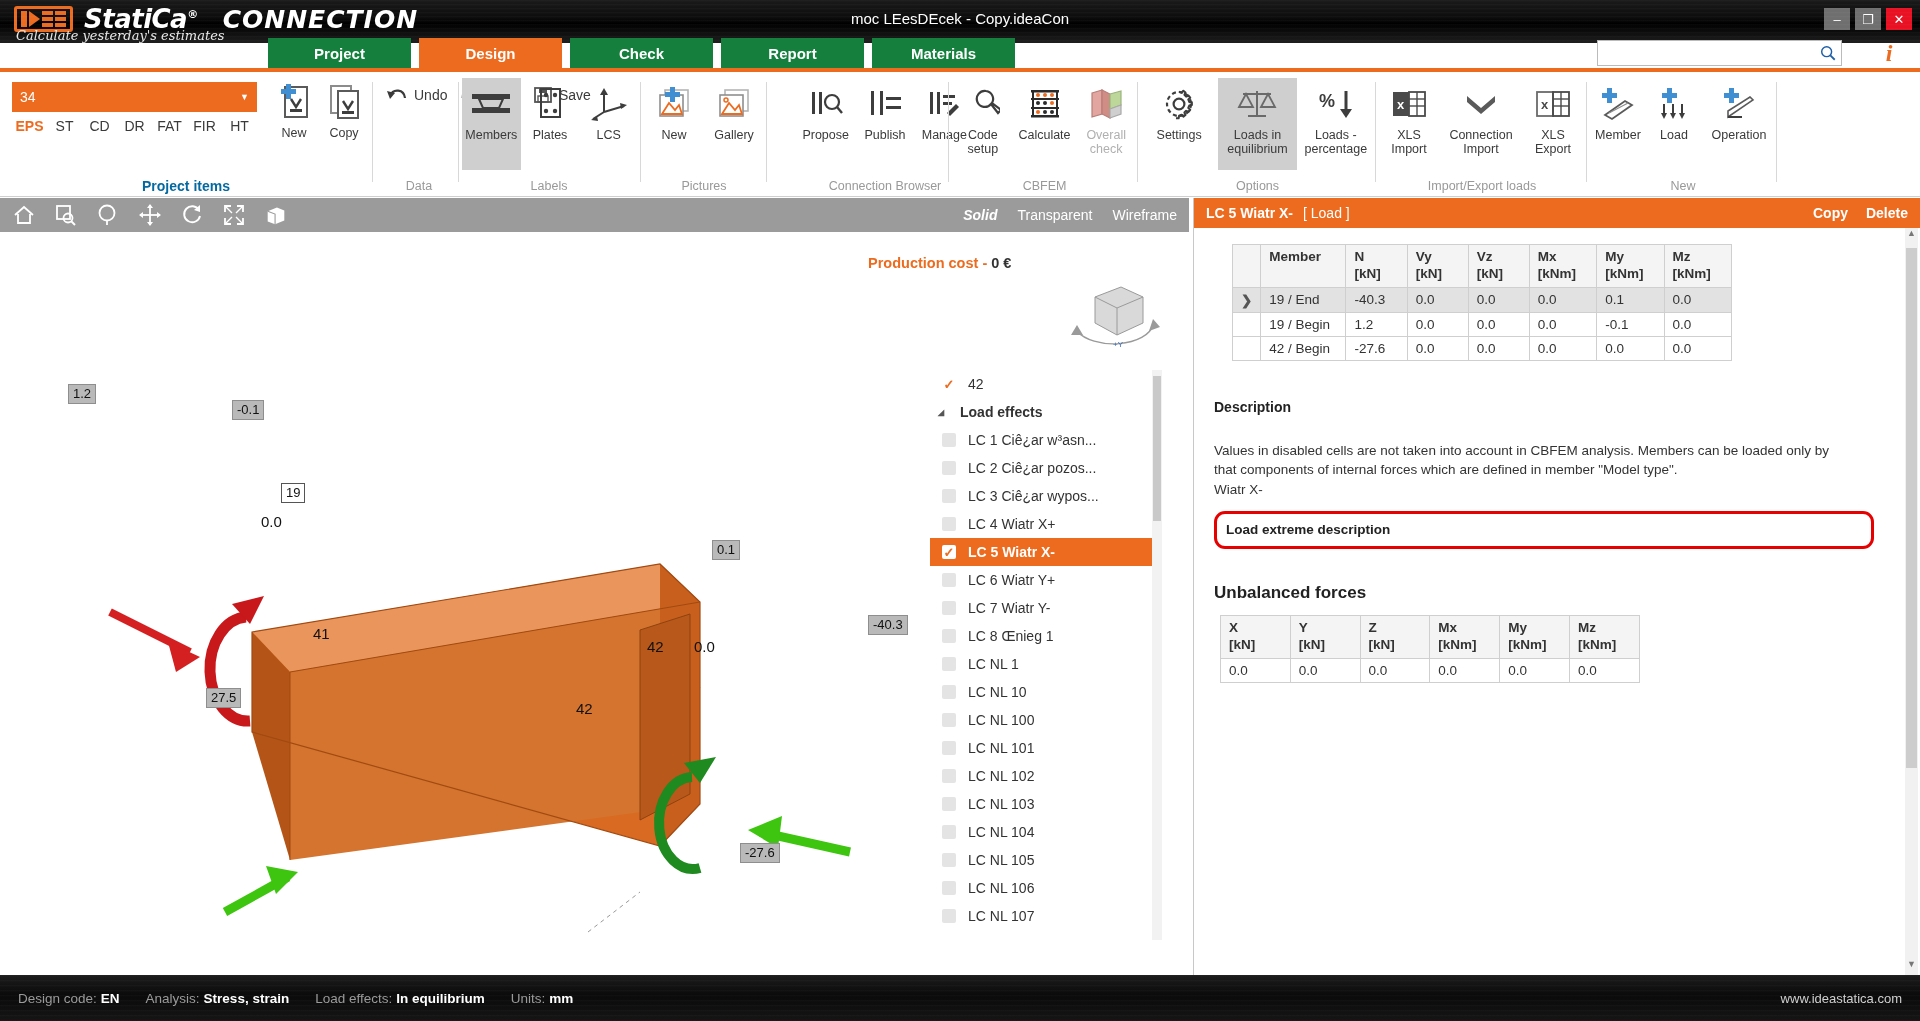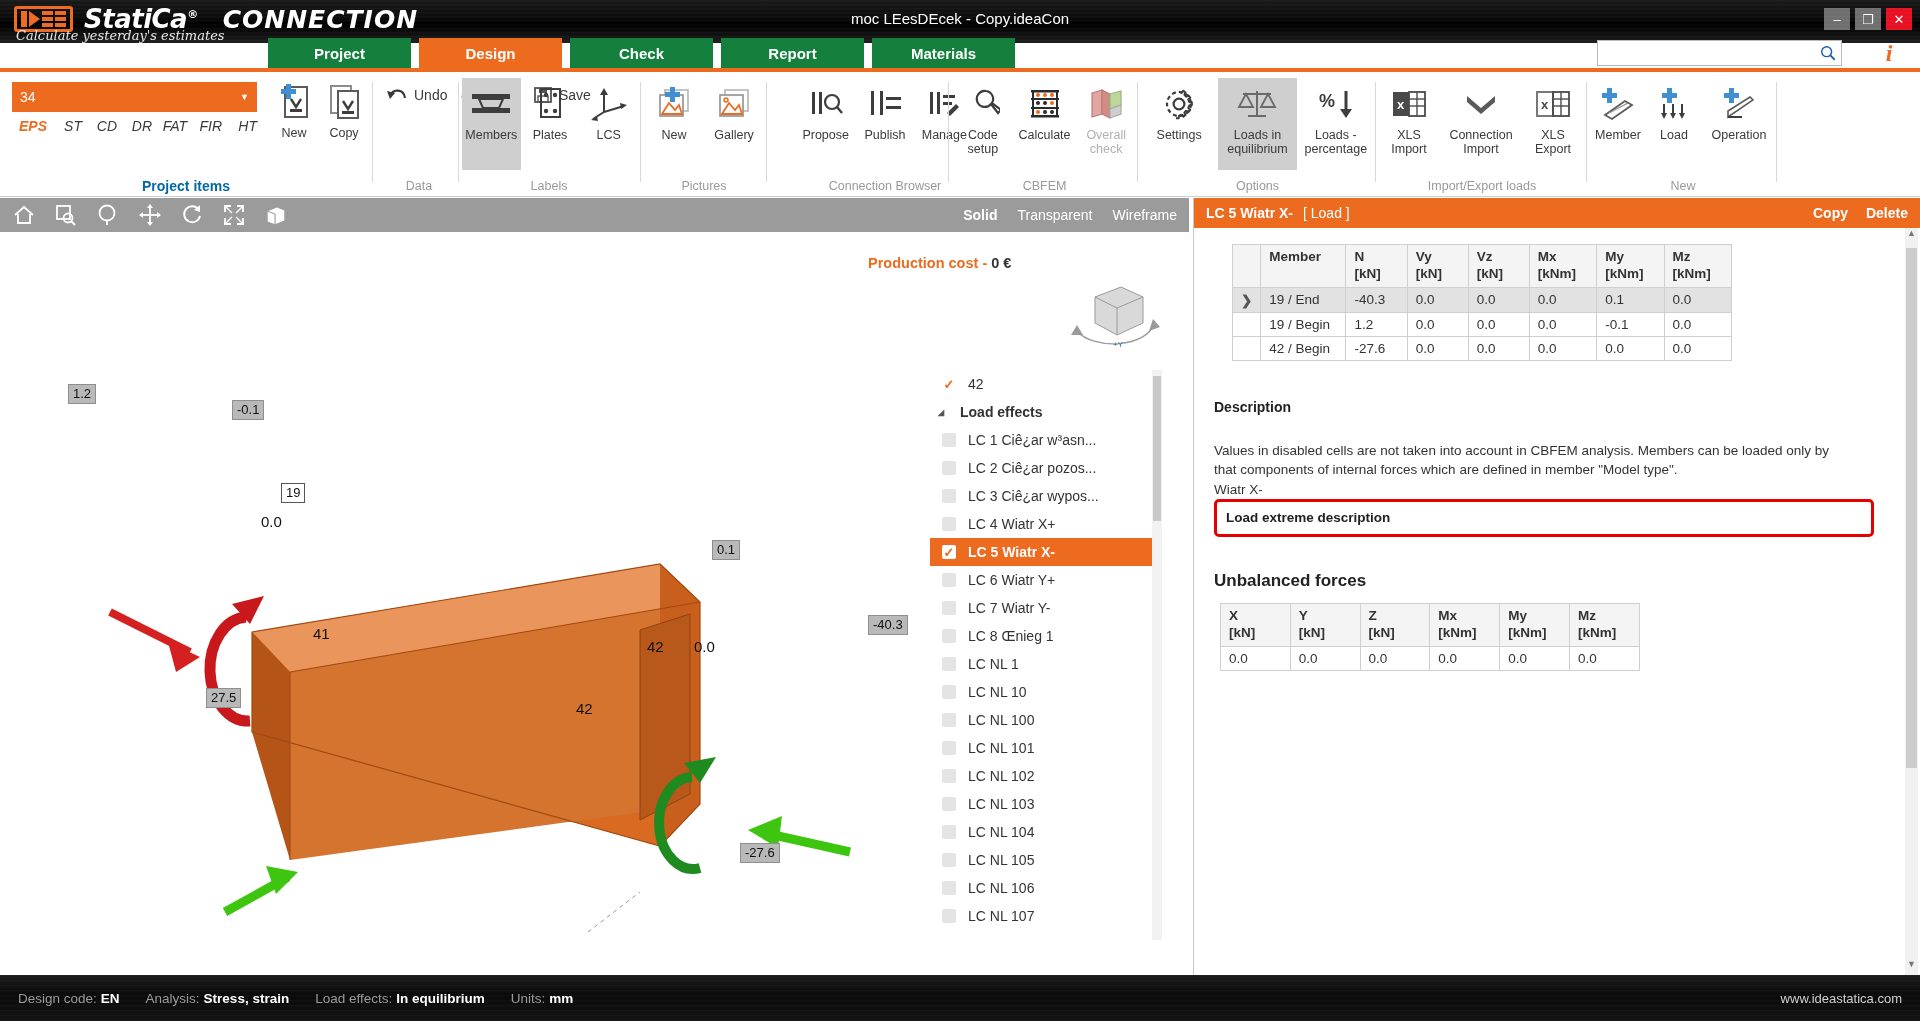--- a/index.html
+++ b/index.html
@@ -112,39 +112,39 @@
     position:absolute; left:12px; top:10px; width:245px; height:30px;
     background:#ED6B1F; color:#fff; display:flex; align-items:center;
     padding:0 8px; font-size:14px; cursor:pointer;
   }
   .pi-combo .val { flex:1; }
   .pi-combo .car { font-size:9px; }
   .pi-codes {
     position:absolute; left:12px; top:46px; width:245px; display:flex; gap:0; font-size:14px;
   }
   .pi-codes span {
-    flex:1; text-align:right; color:#3a3a3a; cursor:pointer;font-style:italic;
+    flex:1; text-align:center; color:#3a3a3a; cursor:pointer;
   }
   .pi-codes span.sel { color:#ED6B1F; font-weight:bold; }
 
   .smallbtn {
     display:flex; align-items:center; gap:6px; font-size:14px; color:#3a3a3a;
     height:30px; padding:0 6px; cursor:pointer;
   }
   .smallbtn.disabled { color:#bdbdbd;gap:6px; }
 
   
   .viewbar {
     position:absolute; left:0; top:198px; width:1189px; height:34px;
     background:#9b9b9b; display:flex; align-items:center; padding:0 12px; gap:18px;
   }
   .viewbar .vico { width:24px;height:24px; display:flex;align-items:center;justify-content:center; cursor:pointer;}
   .viewbar .modes { margin-left:auto; display:flex; gap:20px; color:#fff; font-size:14px; }
   .viewbar .modes span { cursor:pointer; }
-  .viewbar .modes span.sel { font-weight:bold; }
+  .viewbar .modes span.sel { font-weight:bold;font-style:italic; }
 
   
   .viewport {
     position:absolute; left:0; top:232px; width:1189px; height:743px; background:#fff; overflow:hidden;
   }
   .prodcost { position:absolute; left:868px; top:255px; font-size:14.5px; }
   .prodcost .k { color:#ED6B1F; font-weight:bold; }
   .prodcost .v { color:#333; font-weight:bold; }
 
   
@@ -191,21 +191,21 @@
   table.grid th, table.grid td {
     border:1px solid #cfcfcf; padding:4px 8px; text-align:left; vertical-align:top; color:#333;
   }
   table.grid th { background:#f4f4f4; font-weight:bold; white-space:pre-line; line-height:1.25; }
   table.grid tr.hl td { background:#e2e2e2; }
   table.grid td.exp { width:26px; text-align:center; color:#555; font-weight:bold; }
 
   .sect-title { font-weight:bold; font-size:14px; margin-top:16px; }
   .sect-text { font-size:13.5px; line-height:1.45; color:#333; }
   .warnbox {
-    border:3px solid #e60000; border-radius:5px; padding:6px 9px; 
+    border:3px solid #e60000; border-radius:11px; padding:6px 9px; margin-top:12px;
     font-size:13.5px; line-height:1.45;
   }
   .warnbox b { display:block; }
   .causes { margin-top:12px; font-size:13.5px; line-height:1.5; color:#333; }
   .rp-scroll { position:absolute; right:2px; top:30px; width:13px; height:747px; background:#f1f1f1; }
   .rp-scroll .up, .rp-scroll .dn { position:absolute; left:0; width:13px; height:16px; text-align:center; font-size:9px; color:#777; }
   .rp-scroll .up { top:0; } .rp-scroll .dn { bottom:0; }
   .rp-scroll .thumb { position:absolute; left:1px; top:20px; width:11px; height:520px; background:#cdcdcd; }
 
   

